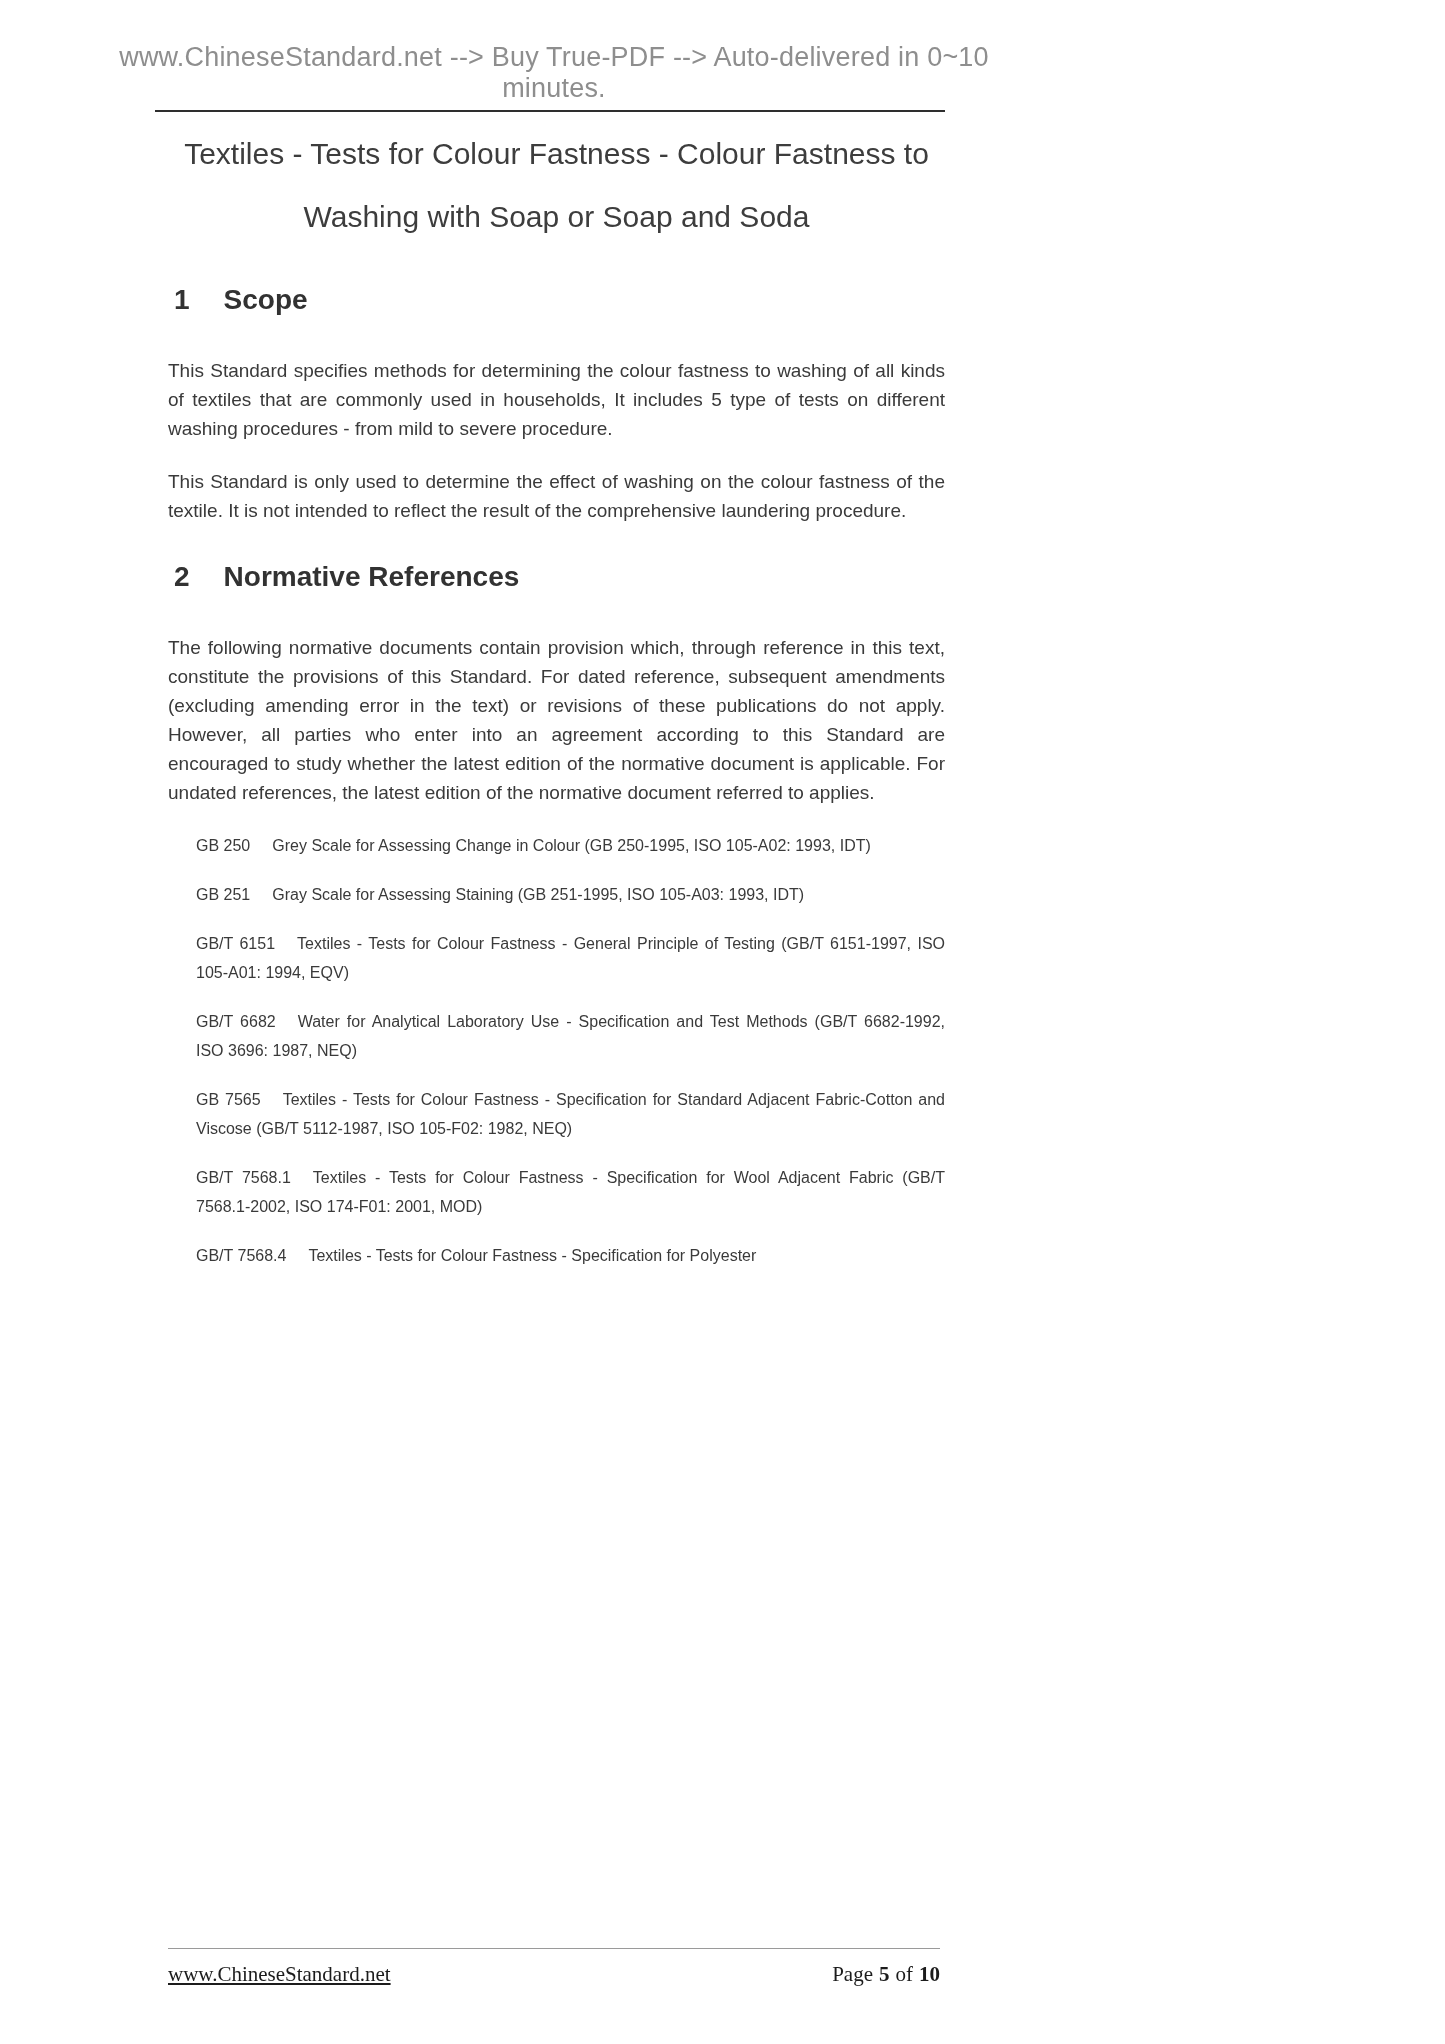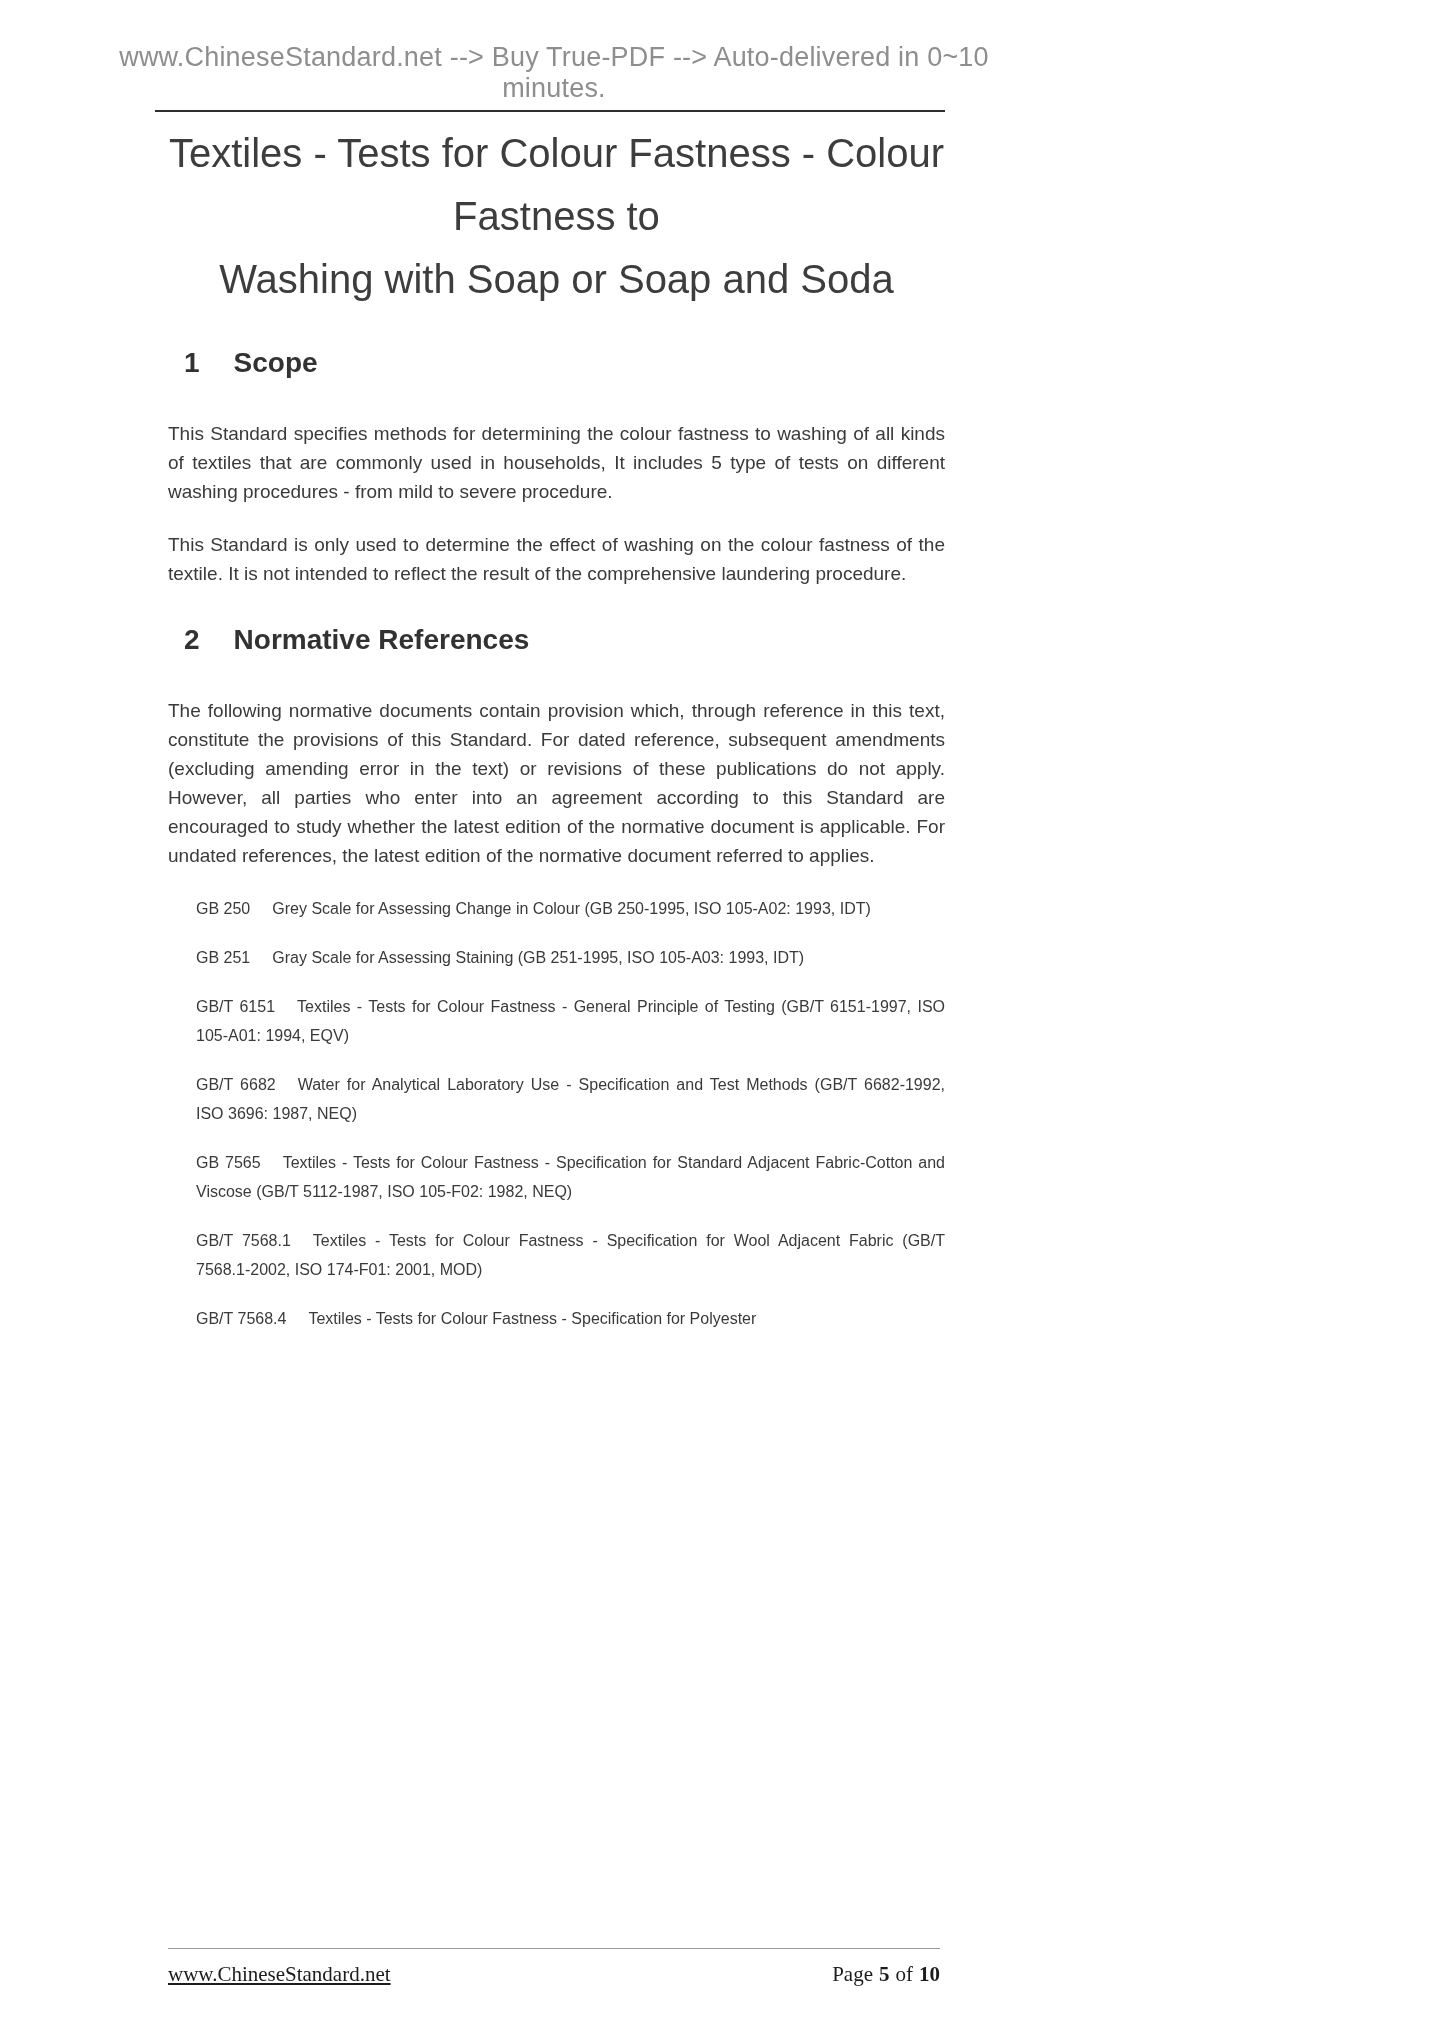--- a/index.html
+++ b/index.html
@@ -18,25 +18,25 @@
     text-align:center; font-family:"Liberation Serif", serif;
     font-size:22px; color:#1c1c1c;
   }
   .header-rule {
     position:absolute; top:110px; left:155px; width:790px;
     border-top:2px solid #2e2e2e;
   }
   .content { position:absolute; left:168px; top:122px; width:777px; }
   .title-wrap { margin-bottom:20px; }
   .title-line {
-    text-align:center; font-size:40px; line-height:63px; color:#3d3d3d;
+    text-align:center; font-size:30px; line-height:63px; color:#3d3d3d;
   }
   .sec-head {
     font-size:28px; font-weight:bold; color:#323232;
-    line-height:36px; margin:34px 16px 38px;
+    line-height:36px; margin:34px 6px 38px;
   }
   .sec-head .num { margin-right:34px; }
   p.body {
     font-size:19px; line-height:29px; text-align:justify;
     margin-bottom:24px; color:#3a3a3a;
   }
   .ref {
     font-size:16px; line-height:29px; text-align:justify;
     margin:0 0 20px; padding-left:28px; color:#3a3a3a;
   }

